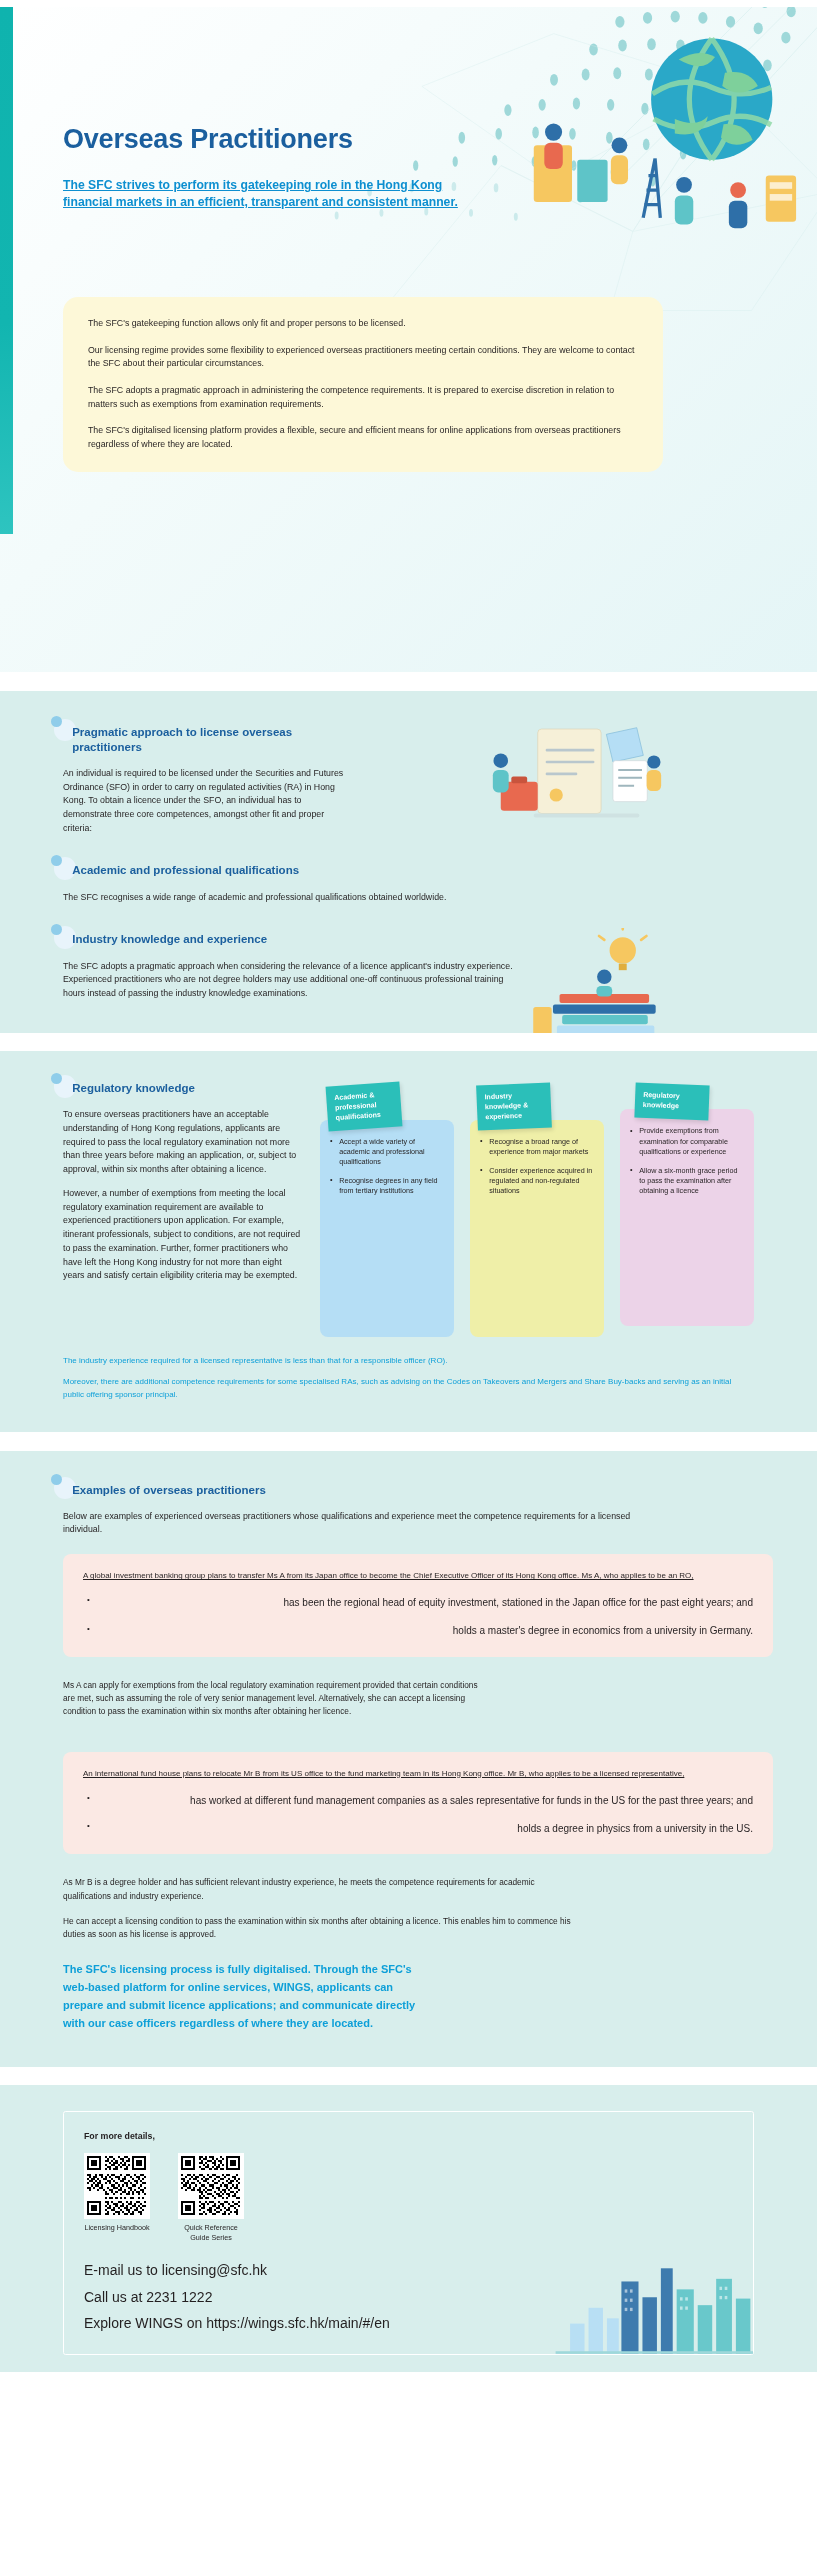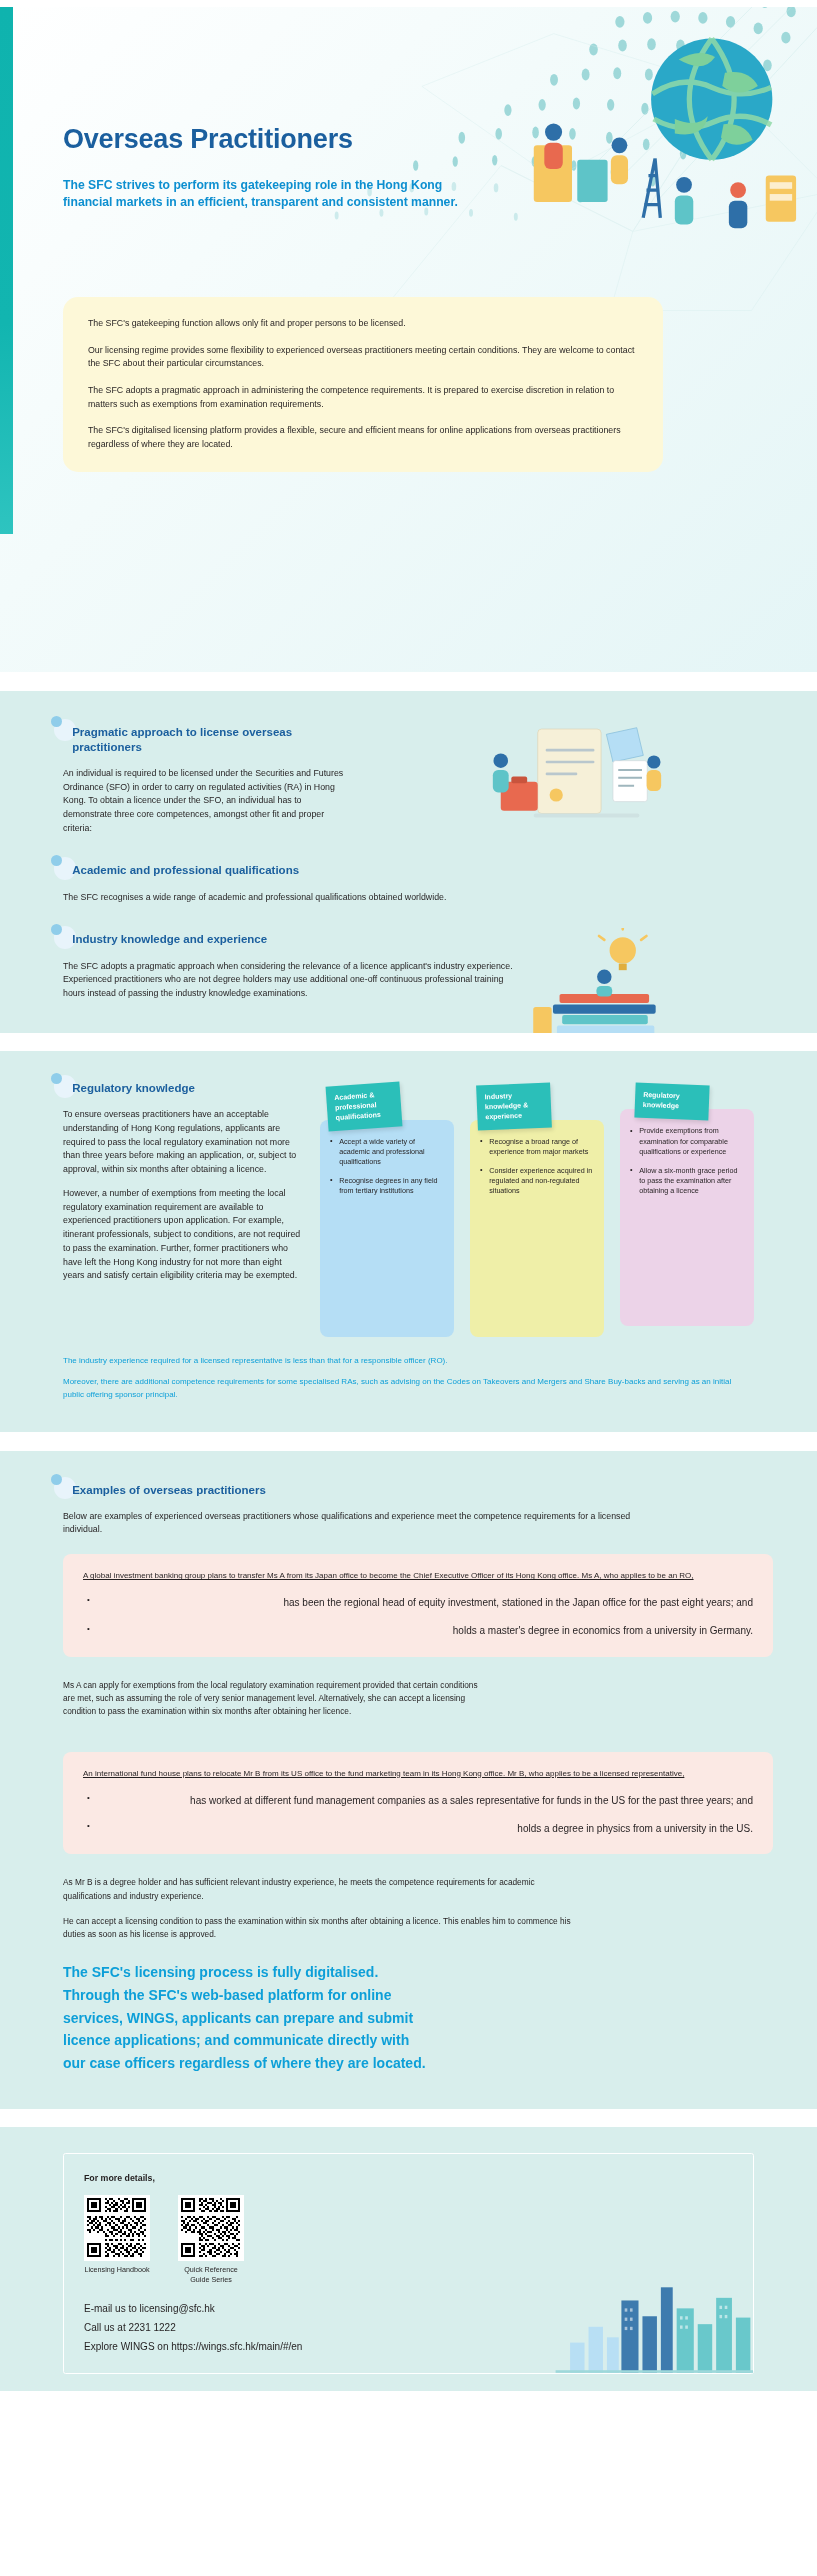--- a/index.html
+++ b/index.html
@@ -25,21 +25,21 @@
   }
   .hero-dots { position: absolute; left: 198px; top: -26px; width: 633px; height: 303px; opacity: .85; }
   .hero-poly { position: absolute; right: -40px; top: -13px; width: 501px; height: 343px; opacity: .5; }
 
   .hero-title {
     position: absolute; left: 63px; top: 117px;
     font-size: 27px; font-weight: 700; color: #1b5f9e; letter-spacing: -0.2px;
   }
   .hero-sub {
     position: absolute; left: 63px; top: 170px; width: 409px;
-    font-size: 12.2px; font-weight: 700; color: #0d8fd0; line-height: 1.42;
+    font-size: 12.2px; font-weight: 700; color: #0d8fd0; line-height: 1.42; text-decoration: underline;
   }
 
   .hero-art { position: absolute; right: 13px; top: 13px; width: 290px; height: 244px; }
 
   .yellow-box {
     position: absolute; left: 63px; top: 290px; width: 600px;
     background: #fdf8d8; border-radius: 15px;
     padding: 20px 25px 21px 25px;
   }
   .yellow-box p { font-size: 8.8px; line-height: 1.55; color: #231f20; margin-bottom: 13px; }
@@ -122,36 +122,36 @@
   }
   .pink-box li:last-child { margin-bottom: 0; }
   .pink-box li::before {
     content: "\2022"; position: absolute; left: 4px; top: -0.7px; font-size: 8px;
   }
   .narrative { margin-top: 22.4px; width: 422px; position: relative; z-index: 2; }
   .narrative p { font-size: 8.3px; line-height: 1.6; color: #231f20; margin-bottom: 12px; }
   .narrative.wide { width: 514px; }
   .narrative p:last-child { margin-bottom: 0; }
   .closing { margin-top: 20px; width: 369px; position: relative; z-index: 2; }
-  .closing p { font-size: 14px; line-height: 1.62; color: #0d9fd8; font-weight: 600; }
+  .closing p { font-size: 11px; line-height: 1.62; color: #0d9fd8; font-weight: 600; }
 
   
   .footer-band { background: #d8eeec; padding: 26px 63px 17px 63px; position: relative; overflow: hidden; }
   .footer-card {
     border: 1.3px solid #ffffff; border-radius: 2.6px; padding: 18.5px 20px 17px 20px;
     position: relative; min-height: 198px;
   }
   .fm-title { font-size: 8.8px; font-weight: 700; color: #231f20; margin-bottom: 12px; }
   .qr-row { display: flex; gap: 28px; }
   .qr-item { width: 66px; text-align: center; }
   .qr-code { width: 66px; height: 66px; background: #fff; padding: 3.3px; }
   .qr-code svg { display: block; }
   .qr-label { margin-top: 4.6px; font-size: 7.2px; line-height: 1.35; color: #231f20; }
   .contact { margin-top: 14.5px; }
-  .contact p { font-size: 10px; line-height: 1.9; color: #231f20; }
+  .contact p { font-size: 14px; line-height: 1.9; color: #231f20; }
 
   .skyline { position: absolute; right: 0; bottom: 0; width: 329px; height: 99px; }
 </style>
 </head>
 <body>
 
 <div class="page">
 
   <section class="hero">
     <div class="hero-leftbar"></div>

